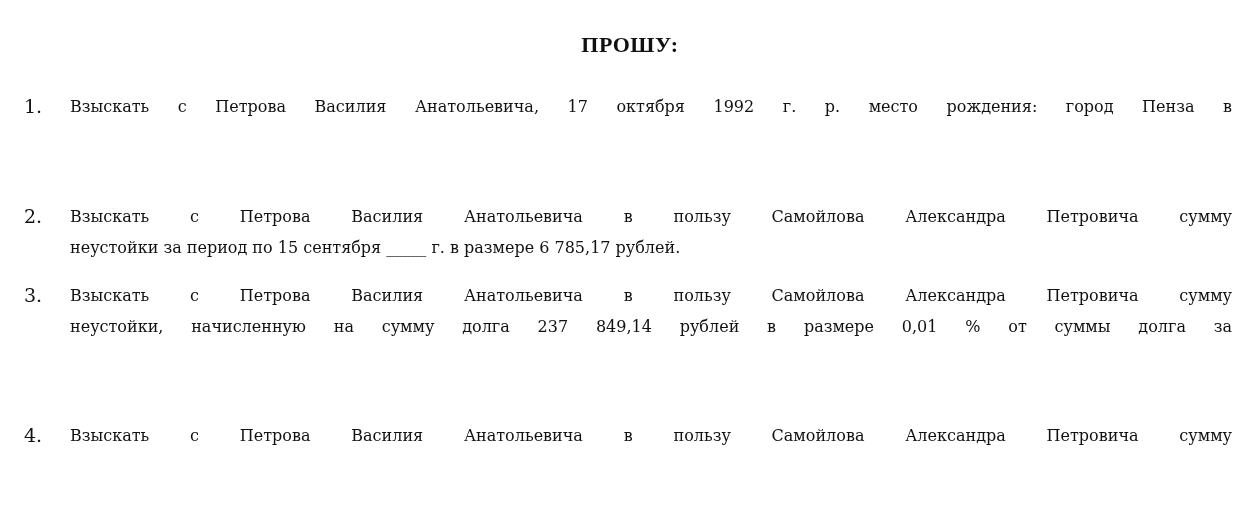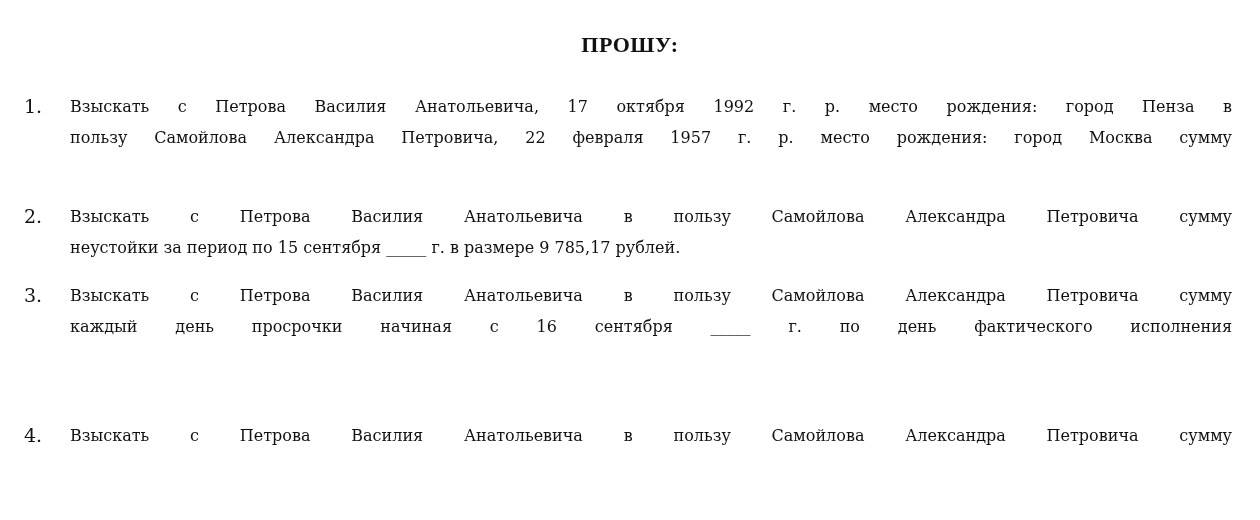--- a/index.html
+++ b/index.html
@@ -65,37 +65,36 @@
 <body>
 
 <div class="page">
 
   <div class="heading">ПРОШУ:</div>
 
   <div class="item" style="top:91px;">
     <div class="num">1.</div>
     <div class="body-text">
       <span class="line j">Взыскать с Петрова Василия Анатольевича, 17 октября 1992 г. р. место рождения: город Пенза  в</span>
-      <span class="line j">пользу Самойлова Александра Петровича, 22 февраля 1957 г. р. место рождения: город Москва  сумму</span>
     </div>
   </div>
 
   <div class="item" style="top:201px;">
     <div class="num">2.</div>
     <div class="body-text">
       <span class="line j">Взыскать с Петрова Василия Анатольевича в пользу Самойлова Александра Петровича сумму</span>
-      <span class="line">неустойки за период по 15 сентября _____ г. в размере 9 785,17 рублей.</span>
+      <span class="line">неустойки за период по 15 сентября _____ г. в размере 6 785,17 рублей.</span>
     </div>
   </div>
 
   <div class="item" style="top:280px;">
     <div class="num">3.</div>
     <div class="body-text">
       <span class="line j">Взыскать с Петрова Василия Анатольевича в пользу Самойлова Александра Петровича сумму</span>
-      <span class="line j">каждый день просрочки начиная с 16 сентября _____ г. по день фактического исполнения</span>
+      <span class="line j">неустойки, начисленную на сумму долга 237 849,14 рублей в размере 0,01 % от суммы долга за</span>
     </div>
   </div>
 
   <div class="item" style="top:420px;">
     <div class="num">4.</div>
     <div class="body-text">
       <span class="line j">Взыскать с Петрова Василия Анатольевича в пользу Самойлова Александра Петровича сумму</span>
     </div>
   </div>
 

